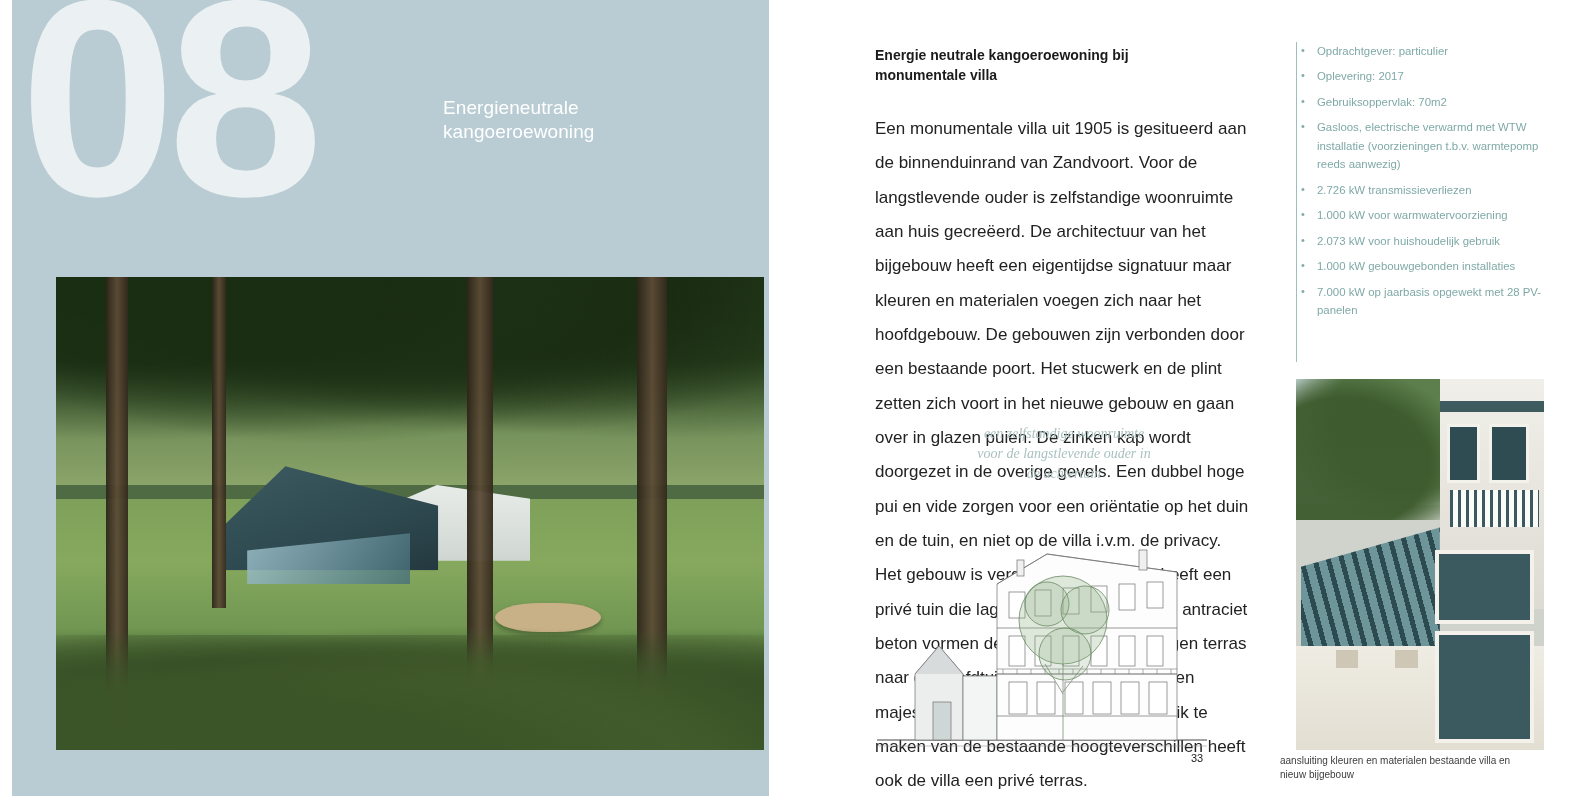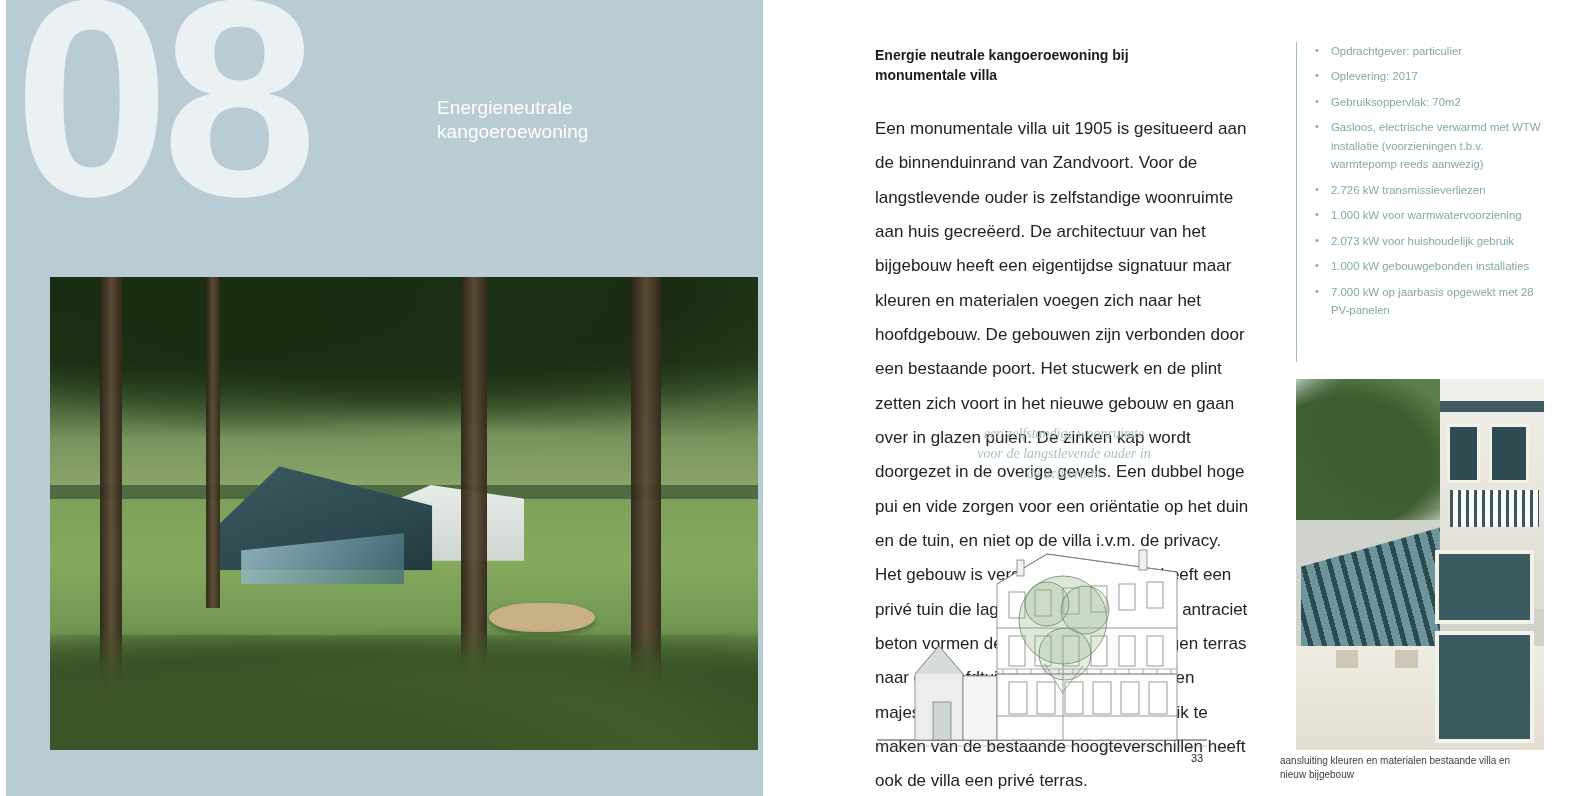--- a/index.html
+++ b/index.html
@@ -11,21 +11,21 @@
   }
   .page {
     position: relative;
     width: 1576px; height: 796px;
     background: #ffffff;
   }
 
   
   .left-page {
     position: absolute;
-    left: 6px; top: 0;
+    left: 12px; top: 0;
     width: 757px; height: 796px;
     background: #b9ccd3;
   }
   .big-number {
     position: absolute;
     left: 8px; top: -42px;
     font-size: 280px;
     font-weight: 700;
     letter-spacing: -8px;
     color: #ffffff;
@@ -166,21 +166,20 @@
     font-size: 11px;
     color: #222;
   }
 
   
   .facts {
     position: absolute;
     left: 497px; top: 42px;
     width: 250px;
     border-left: 1.5px solid #9dbfbd;
-    padding-left: 14px;
     min-height: 320px;
   }
   .facts ul { list-style: none; }
   .facts li {
     position: relative;
     font-size: 11.4px;
     color: #7fa9a7;
     line-height: 1.62;
     margin-bottom: 7px;
     padding-left: 20px;

